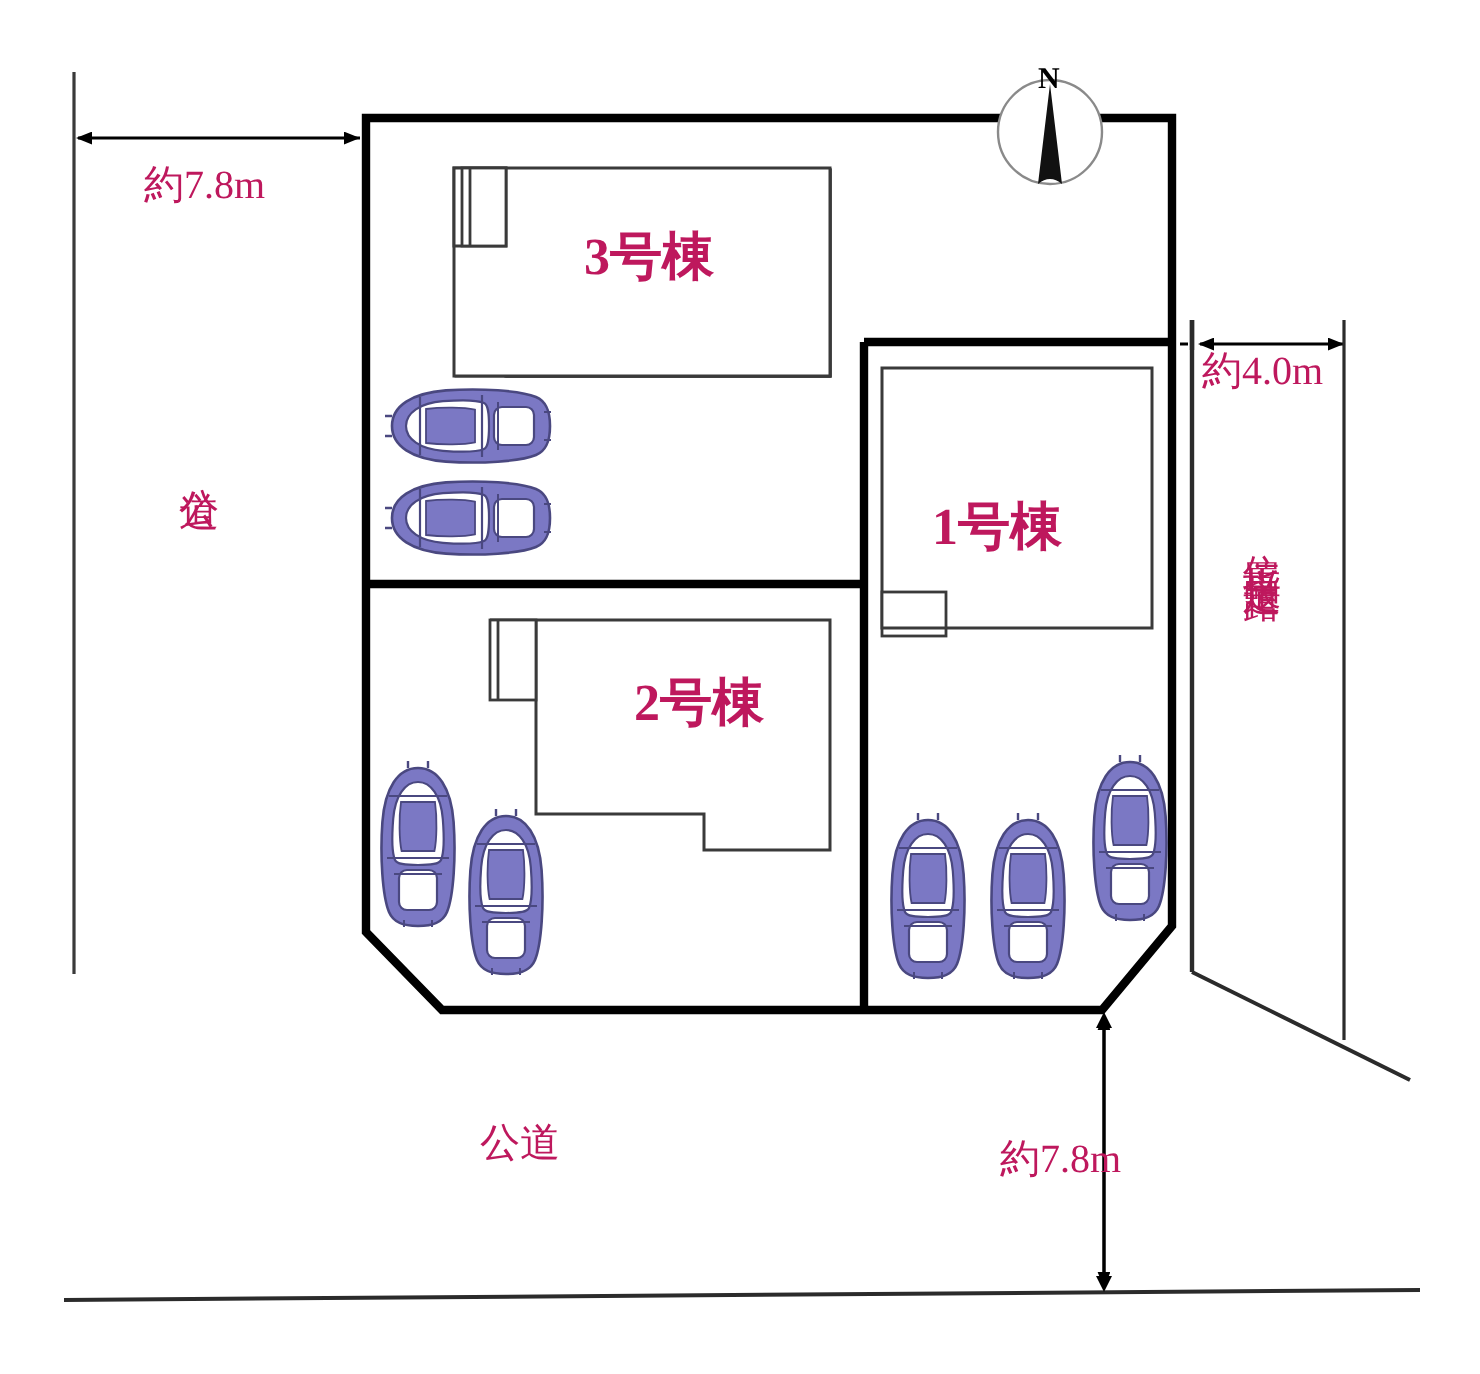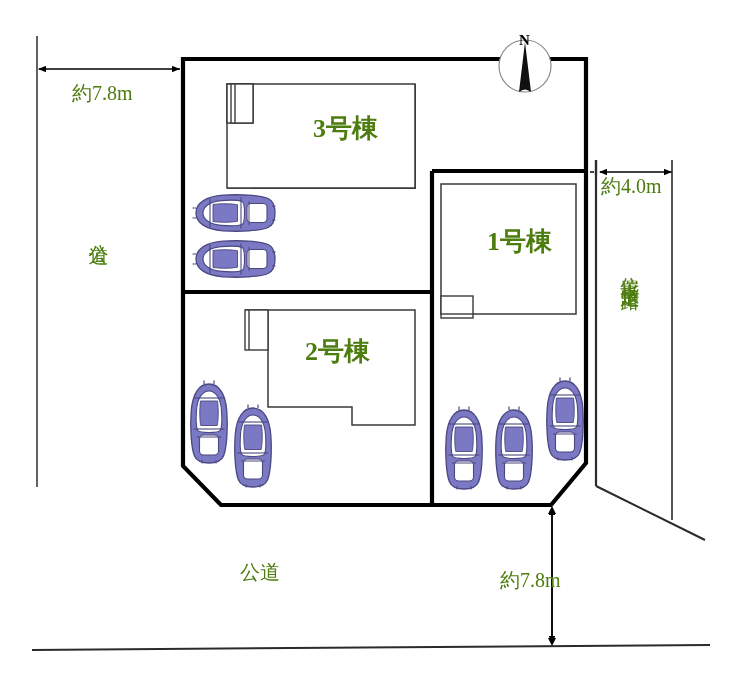--- a/index.html
+++ b/index.html
@@ -17,32 +17,31 @@
     background: #ffffff;
     overflow: hidden;
   }
   #plan svg {
     position: absolute;
     left: 0;
     top: 0;
   }
   .lbl {
     position: absolute;
-    color: #4d7c0f;
+    color: #be185d;
     white-space: nowrap;
     line-height: 1.05;
   }
   .lbl-dim {
     font-size: 20px;
     letter-spacing: 0px;
   }
   .lbl-bldg {
     font-size: 26px;
     font-weight: 700;
-    margin-left: 21px;
   }
   .lbl-road-h {
     font-size: 20px;
   }
   .lbl-vert {
     font-size: 20px;
     writing-mode: vertical-rl;
     text-orientation: upright;
     letter-spacing: 2px;
   }
@@ -215,19 +214,19 @@
   <div class="lbl lbl-dim" style="left:500px; top:570px;">約7.8m</div>
 
   <div class="lbl lbl-vert" style="left:88px; top:228px;">公道</div>
 
   <div class="lbl lbl-road-h" style="left:240px; top:562px;">公道</div>
 
   <div class="lbl lbl-vert-wide" style="left:620px; top:262px;">位置指定道路</div>
 
   <div class="lbl lbl-bldg" style="left:292px; top:115px;">3号棟</div>
 
-  <div class="lbl lbl-bldg" style="left:466px; top:228px;">1号棟</div>
-
-  <div class="lbl lbl-bldg" style="left:284px; top:338px;">2号棟</div>
+  <div class="lbl lbl-bldg" style="left:466px; top:250px;">1号棟</div>
+
+  <div class="lbl lbl-bldg" style="left:317px; top:338px;">2号棟</div>
 
   <div class="compass-letter" style="left:519px; top:32px;">N</div>
 
 </div>
 
 </body></html>

